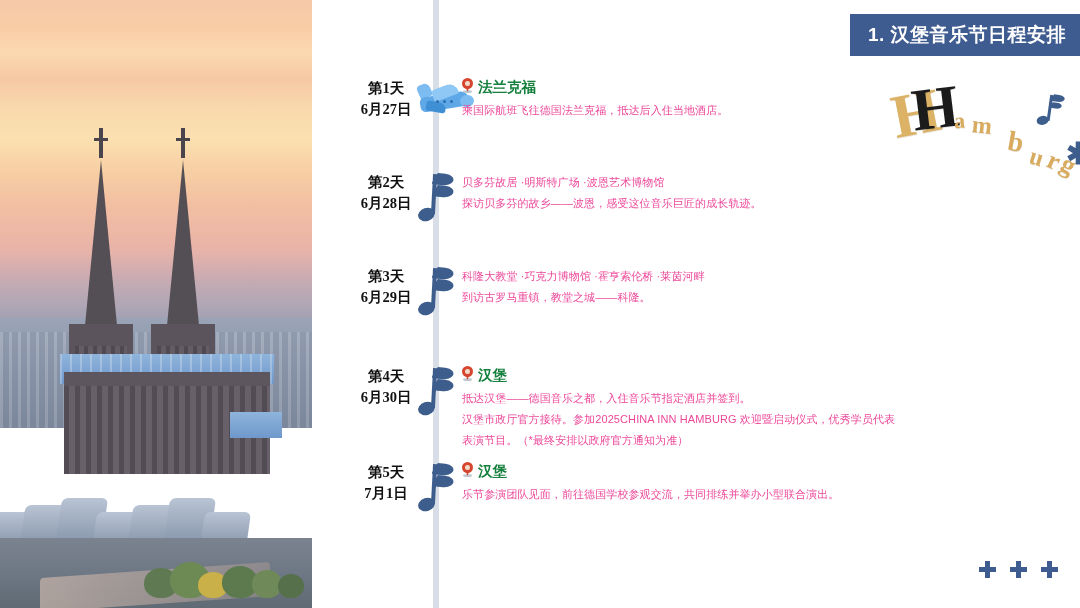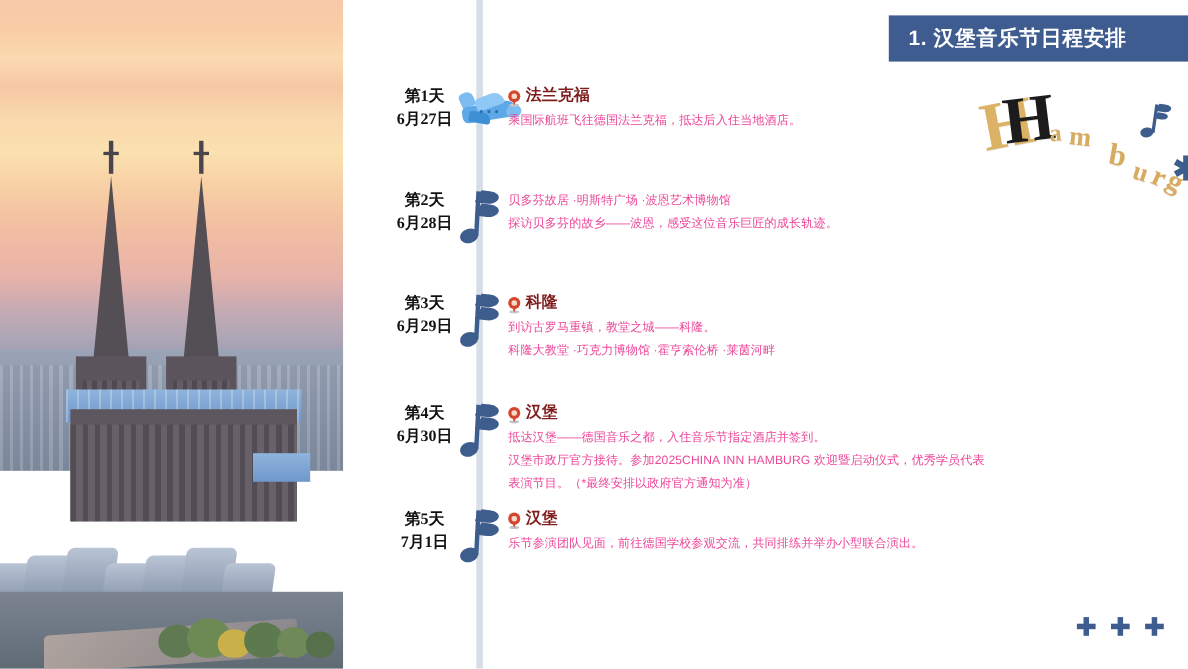--- a/index.html
+++ b/index.html
@@ -121,22 +121,22 @@
 
   .row{position:absolute;left:312px;width:768px;}
   .day{
     position:absolute;left:20px;width:108px;text-align:center;
     color:#111;font-size:14.5px;line-height:21px;font-weight:600;
     font-family:"Liberation Serif","DejaVu Serif",serif;
   }
   .marker{position:absolute;left:104px;width:72px;height:60px;}
   .content{position:absolute;left:150px;width:600px;}
   .city{
-    color:#7f1d1d;font-size:14.5px;font-weight:700;line-height:19px;
-    margin:0 0 3px 0;display:flex;align-items:flex-end;gap:5px;
+    color:#15803d;font-size:14.5px;font-weight:700;line-height:19px;
+    margin:0 0 3px 0;display:flex;align-items:flex-start;gap:5px;
   }
   .pin{display:inline-block;width:11px;height:15px;position:relative;}
   .pin i{
     position:absolute;left:0;top:0;width:11px;height:11px;border-radius:50%;
     background:#d4462f;display:block;
   }
   .pin i:after{
     content:"";position:absolute;left:3px;top:7px;width:5px;height:7px;
     background:#d4462f;clip-path:polygon(0 0,100% 0,50% 100%);
   }
@@ -193,21 +193,21 @@
   .plane .tail{
     position:absolute;left:2px;top:2px;width:13px;height:14px;border-radius:4px 6px 2px 2px;
     background:#7cbcf0;transform:rotate(-24deg);
   }
   .plane .win{
     position:absolute;top:18px;width:3.4px;height:3.4px;border-radius:50%;background:#2b6fae;
   }
 
   
   .hdr{
-    position:absolute;right:0;top:14px;width:272px;height:42px;
+    position:absolute;right:0;top:14px;width:230px;height:42px;
     background:#3f5c91;
     display:flex;align-items:center;
   }
   .hdr span{
     color:#ffffff;font-size:19px;font-weight:700;letter-spacing:.5px;
     margin-left:18px;
   }
 
   
   .wordmark{position:absolute;left:890px;top:72px;width:180px;height:108px;}
@@ -366,30 +366,22 @@
       </div>
       <div class="marker" style="top: 0px;">
         <div class="note">
           <span class="flag1"></span>
           <span class="flag2"></span>
           <span class="stem"></span>
           <span class="head"></span>
         </div>
       </div>
       <div class="content">
-        <div class="city">
-          <span class="pin">
-            <s></s>
-            <i></i>
-            <u></u>
-          </span>
-          <span>科隆</span>
-        </div>
+        <p class="desc">科隆大教堂 ·巧克力博物馆 ·霍亨索伦桥 ·莱茵河畔</p>
         <p class="desc">到访古罗马重镇，教堂之城——科隆。</p>
-        <p class="desc">科隆大教堂 ·巧克力博物馆 ·霍亨索伦桥 ·莱茵河畔</p>
       </div>
     </div>
     <div class="row" style="top: 366px;">
       <div class="day">
         <div>第4天</div>
         <div>6月30日</div>
       </div>
       <div class="marker" style="top: 0px;">
         <div class="note">
           <span class="flag1"></span>

